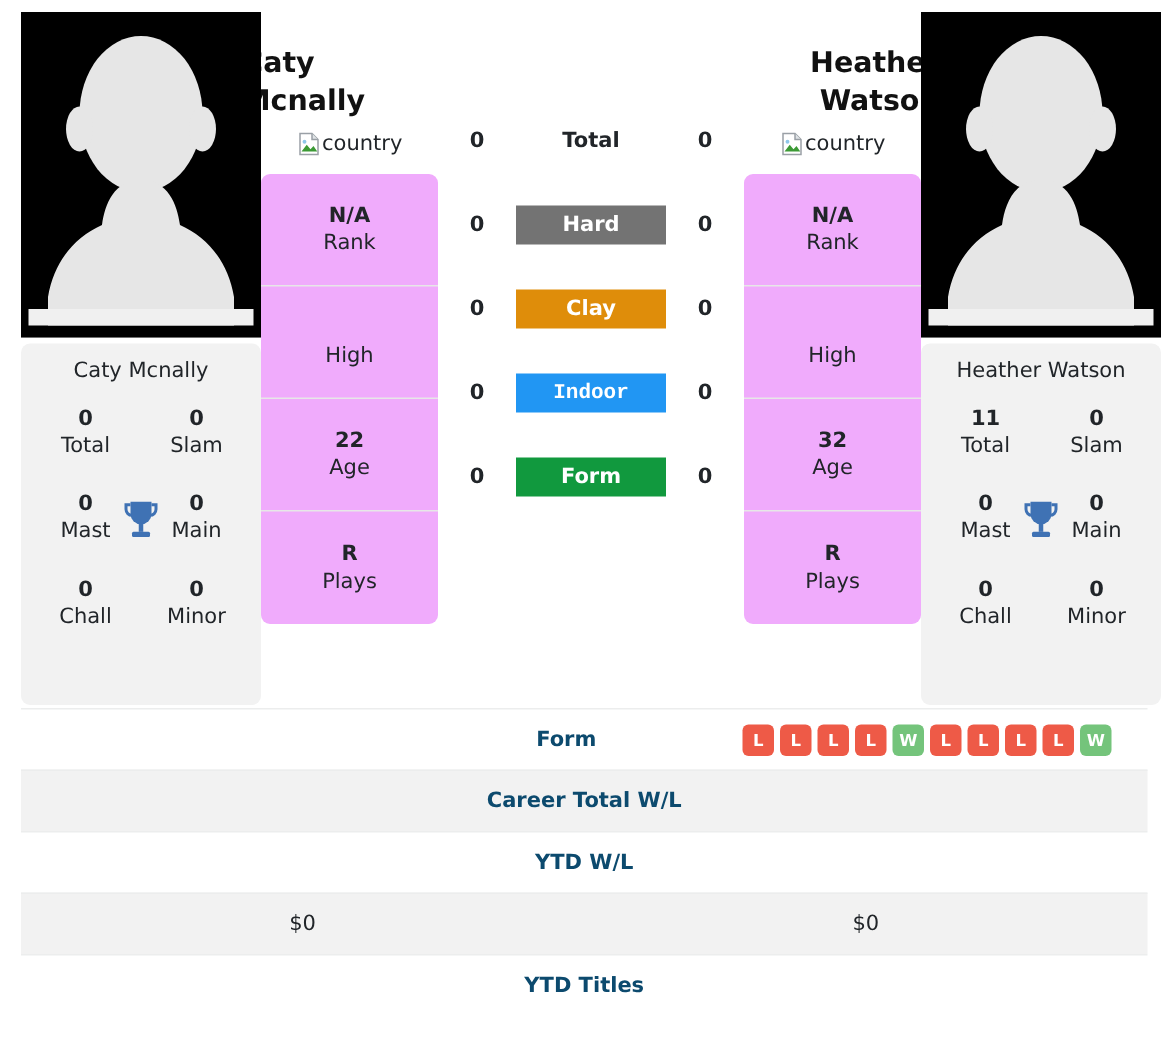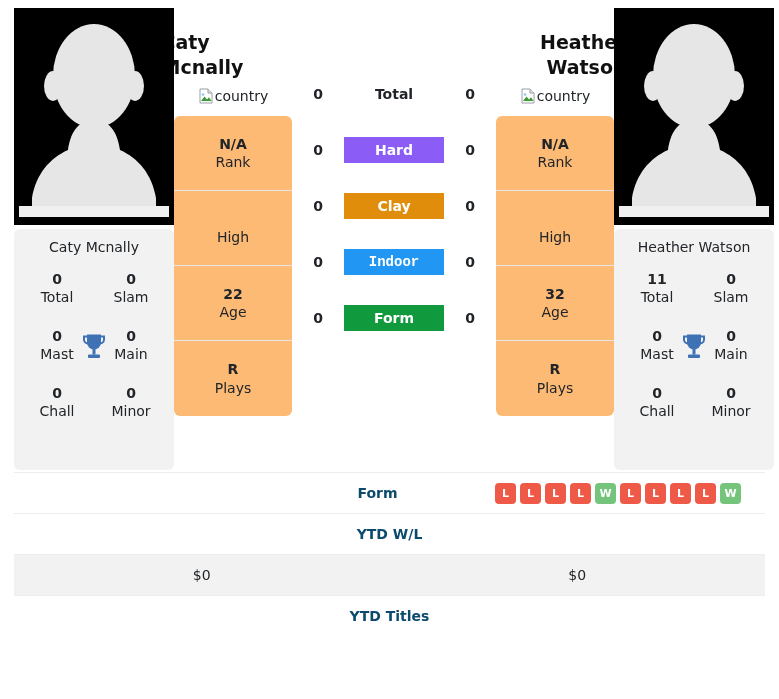--- a/index.html
+++ b/index.html
@@ -80,21 +80,21 @@
 
   .flagline {
     display: flex; align-items: flex-end; gap: 1px;
     margin-top: 8px;
     font-size: 14px; color: #212529;
   }
   .brokenimg { width: 16px; height: 16px; display: inline-block; }
 
   .info-card {
     width: 118px;
-    background: #fdba74;
+    background: #f0abfc;
     border-radius: 6px;
     margin-top: 12px;
     overflow: hidden;
   }
   .info-cell {
     height: 75px;
     display: flex; flex-direction: column;
     align-items: center; justify-content: center;
     border-bottom: 1px solid #e7e7e7;
     line-height: 1.3;
@@ -246,21 +246,21 @@
     </div>
 
     <div class="surface-col">
       <div class="srow">
         <div class="num">0</div>
         <div class="pill plain">Total</div>
         <div class="num">0</div>
       </div>
       <div class="srow">
         <div class="num">0</div>
-        <div class="pill" id="pill-hard" style="background: #8b5cf6;">Hard</div>
+        <div class="pill" id="pill-hard" style="background: #737373;">Hard</div>
         <div class="num">0</div>
       </div>
       <div class="srow">
         <div class="num">0</div>
         <div class="pill" id="pill-clay" style="background: rgb(223, 141, 10);">Clay</div>
         <div class="num">0</div>
       </div>
       <div class="srow">
         <div class="num">0</div>
         <div class="pill" id="pill-indoor" style="background: rgb(33, 150, 243); font-family: Liberation Mono, monospace;">Indoor</div>
@@ -371,20 +371,25 @@
           <div class="badge" style="background: rgb(238, 90, 71);">L</div>
           <div class="badge" style="background: rgb(116, 196, 123);">W</div>
           <div class="badge" style="background: rgb(238, 90, 71);">L</div>
           <div class="badge" style="background: rgb(238, 90, 71);">L</div>
           <div class="badge" style="background: rgb(238, 90, 71);">L</div>
           <div class="badge" style="background: rgb(238, 90, 71);">L</div>
           <div class="badge" style="background: rgb(116, 196, 123);">W</div>
         </div>
     </div>
 
+    <div class="trow shade">
+      <div class="tcell-left"></div>
+      <div class="tcell-mid">Career Total W/L</div>
+      <div class="tcell-right"></div>
+    </div>
 
     <div class="trow">
       <div class="tcell-left"></div>
       <div class="tcell-mid">YTD W/L</div>
       <div class="tcell-right"></div>
     </div>
 
     <div class="trow shade">
       <div class="tcell-left">$0</div>
       <div class="tcell-right">$0</div>

